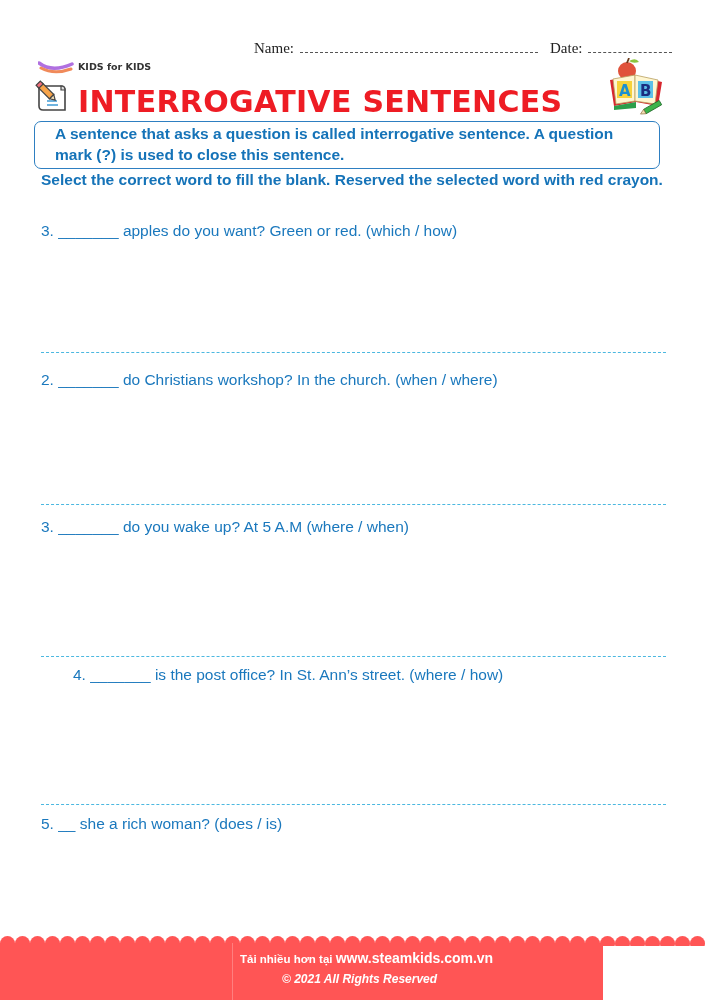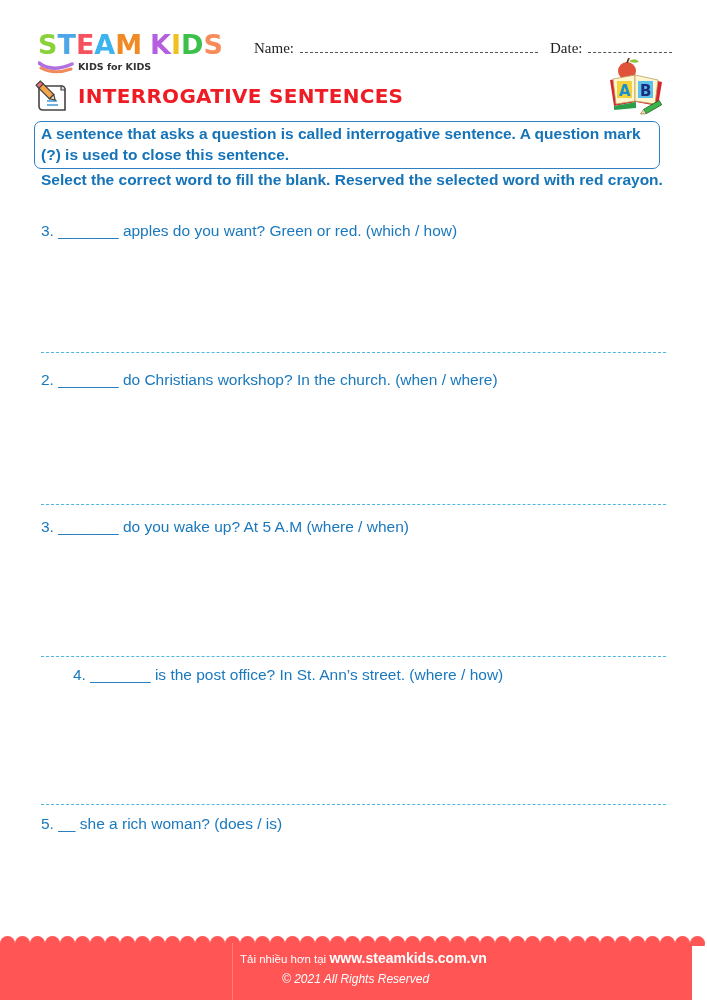--- a/index.html
+++ b/index.html
@@ -5,42 +5,39 @@
   html, body { margin: 0; padding: 0; }
   body { width: 707px; height: 1000px; position: relative; background: #ffffff; overflow: hidden; font-family: "Liberation Sans", sans-serif; }
   .logo { position: absolute; left: 38px; top: 30px; width: 200px; height: 44px; }
   .logo-word { position: absolute; left: 0; top: 0; font-family: "DejaVu Sans", sans-serif; font-weight: bold; font-size: 27px; letter-spacing: 0px; line-height: 30px; white-space: nowrap; }
   .logo-word span { display: inline-block; }
   .logo-sub { position: absolute; left: 40px; top: 31px; font-family: "DejaVu Sans", sans-serif; font-weight: bold; font-size: 9.5px; color: #333; white-space: nowrap; }
   .logo-smile { position: absolute; left: 0; top: 30px; width: 36px; height: 14px; }
   .field { position: absolute; top: 40px; font-family: Liberation Serif, serif; font-size: 15px; color: #222; white-space: nowrap; }
   .field-line { display: inline-block; border-bottom: 1px dashed #555; vertical-align: baseline; height: 1px; margin-left: 6px; }
   .title-icon { position: absolute; left: 34px; top: 80px; width: 36px; height: 34px; }
-  .title { position: absolute; left: 78px; top: 84px; font-family: "DejaVu Sans", sans-serif; font-weight: bold; font-size: 20px; color: #ee1c24; letter-spacing: 0.3px; white-space: nowrap; }
+  .title { position: absolute; left: 78px; top: 84px; font-family: "DejaVu Sans", sans-serif; font-weight: bold; font-size: 30px; color: #ee1c24; letter-spacing: 0.3px; white-space: nowrap; }
   .book-icon { position: absolute; left: 606px; top: 58px; width: 60px; height: 58px; }
-  .def-box { position: absolute; left: 34px; top: 121px; width: 626px; height: 48px; border: 1.5px solid #2e7fc1; border-radius: 7px; box-sizing: border-box; padding: 1px 6px; }
+  .def-box { position: absolute; left: 34px; top: 121px; width: 626px; height: 48px; border: 1.5px solid #2e7fc1; border-radius: 7px; box-sizing: border-box; padding: 1px 20px; }
   .def-text { font-family: "Liberation Sans", sans-serif; font-weight: bold; font-size: 15.5px; line-height: 21px; color: #1573b8; }
   .instruction { position: absolute; left: 41px; top: 169px; width: 640px; font-family: "Liberation Sans", sans-serif; font-weight: bold; font-size: 15.5px; line-height: 22px; color: #1573b8; }
   .q { position: absolute; left: 41px; font-family: "Liberation Sans", sans-serif; font-size: 15.5px; color: #1a78bd; white-space: nowrap; }
   .divider { position: absolute; left: 41px; width: 625px; border-top: 1.5px dashed #4cb8e0; height: 0; }
-  .footer { position: absolute; left: 0; top: 943px; width: 692px; height: 57px; background: #ff5555; }
+  .footer { position: absolute; left: 0; top: 943px; width: 603px; height: 57px; background: #ff5555; font-weight: bold; }
   .scallops { position: absolute; left: 0; top: 936px; width: 707px; height: 10px; overflow: hidden; }
   .scallops i { display: inline-block; width: 15px; height: 15px; border-radius: 50%; background: #ff5555; margin-right: 0px; vertical-align: top; }
   .footer-sep { position: absolute; left: 232px; top: 0; width: 1px; height: 57px; background: rgba(255,255,255,0.25); }
   .footer-line1 { position: absolute; left: 240px; top: 7px; color: #fff; font-size: 11.5px; white-space: nowrap; font-family: "Liberation Sans", sans-serif; }
   .footer-line1 b { font-size: 14px; }
   .footer-line2 { position: absolute; left: 282px; top: 29px; color: #fff; font-size: 12px; font-style: italic; white-space: nowrap; font-family: "Liberation Sans", sans-serif; }
 </style>
 </head>
 <body>
 
 <div class="logo">
-  <div class="logo-word">
-    <span style="color:#8ad23c">S</span><span style="color:#4da6e8">T</span><span style="color:#f5515f">E</span><span style="color:#3cb4f0">A</span><span style="color:#f08a24">M</span><span style="width:8px"></span><span style="color:#b45ee0">K</span><span style="color:#f0c020">I</span><span style="color:#3cc04a">D</span><span style="color:#f78c5a">S</span>
-  </div>
   <svg class="logo-smile" viewBox="0 0 36 14">
     <path d="M1 3 Q 14 13 34 4" stroke="#b070e0" stroke-width="3.5" fill="none" stroke-linecap="round"></path>
     <path d="M3 8 Q 16 15 33 9" stroke="#f08a5a" stroke-width="3" fill="none" stroke-linecap="round"></path>
   </svg>
   <div class="logo-sub">KIDS for KIDS</div>
 </div>
 
 <div class="field" style="left:254px;">
   <span>Name:</span><span class="field-line" style="width:238px;"></span>
 </div>

